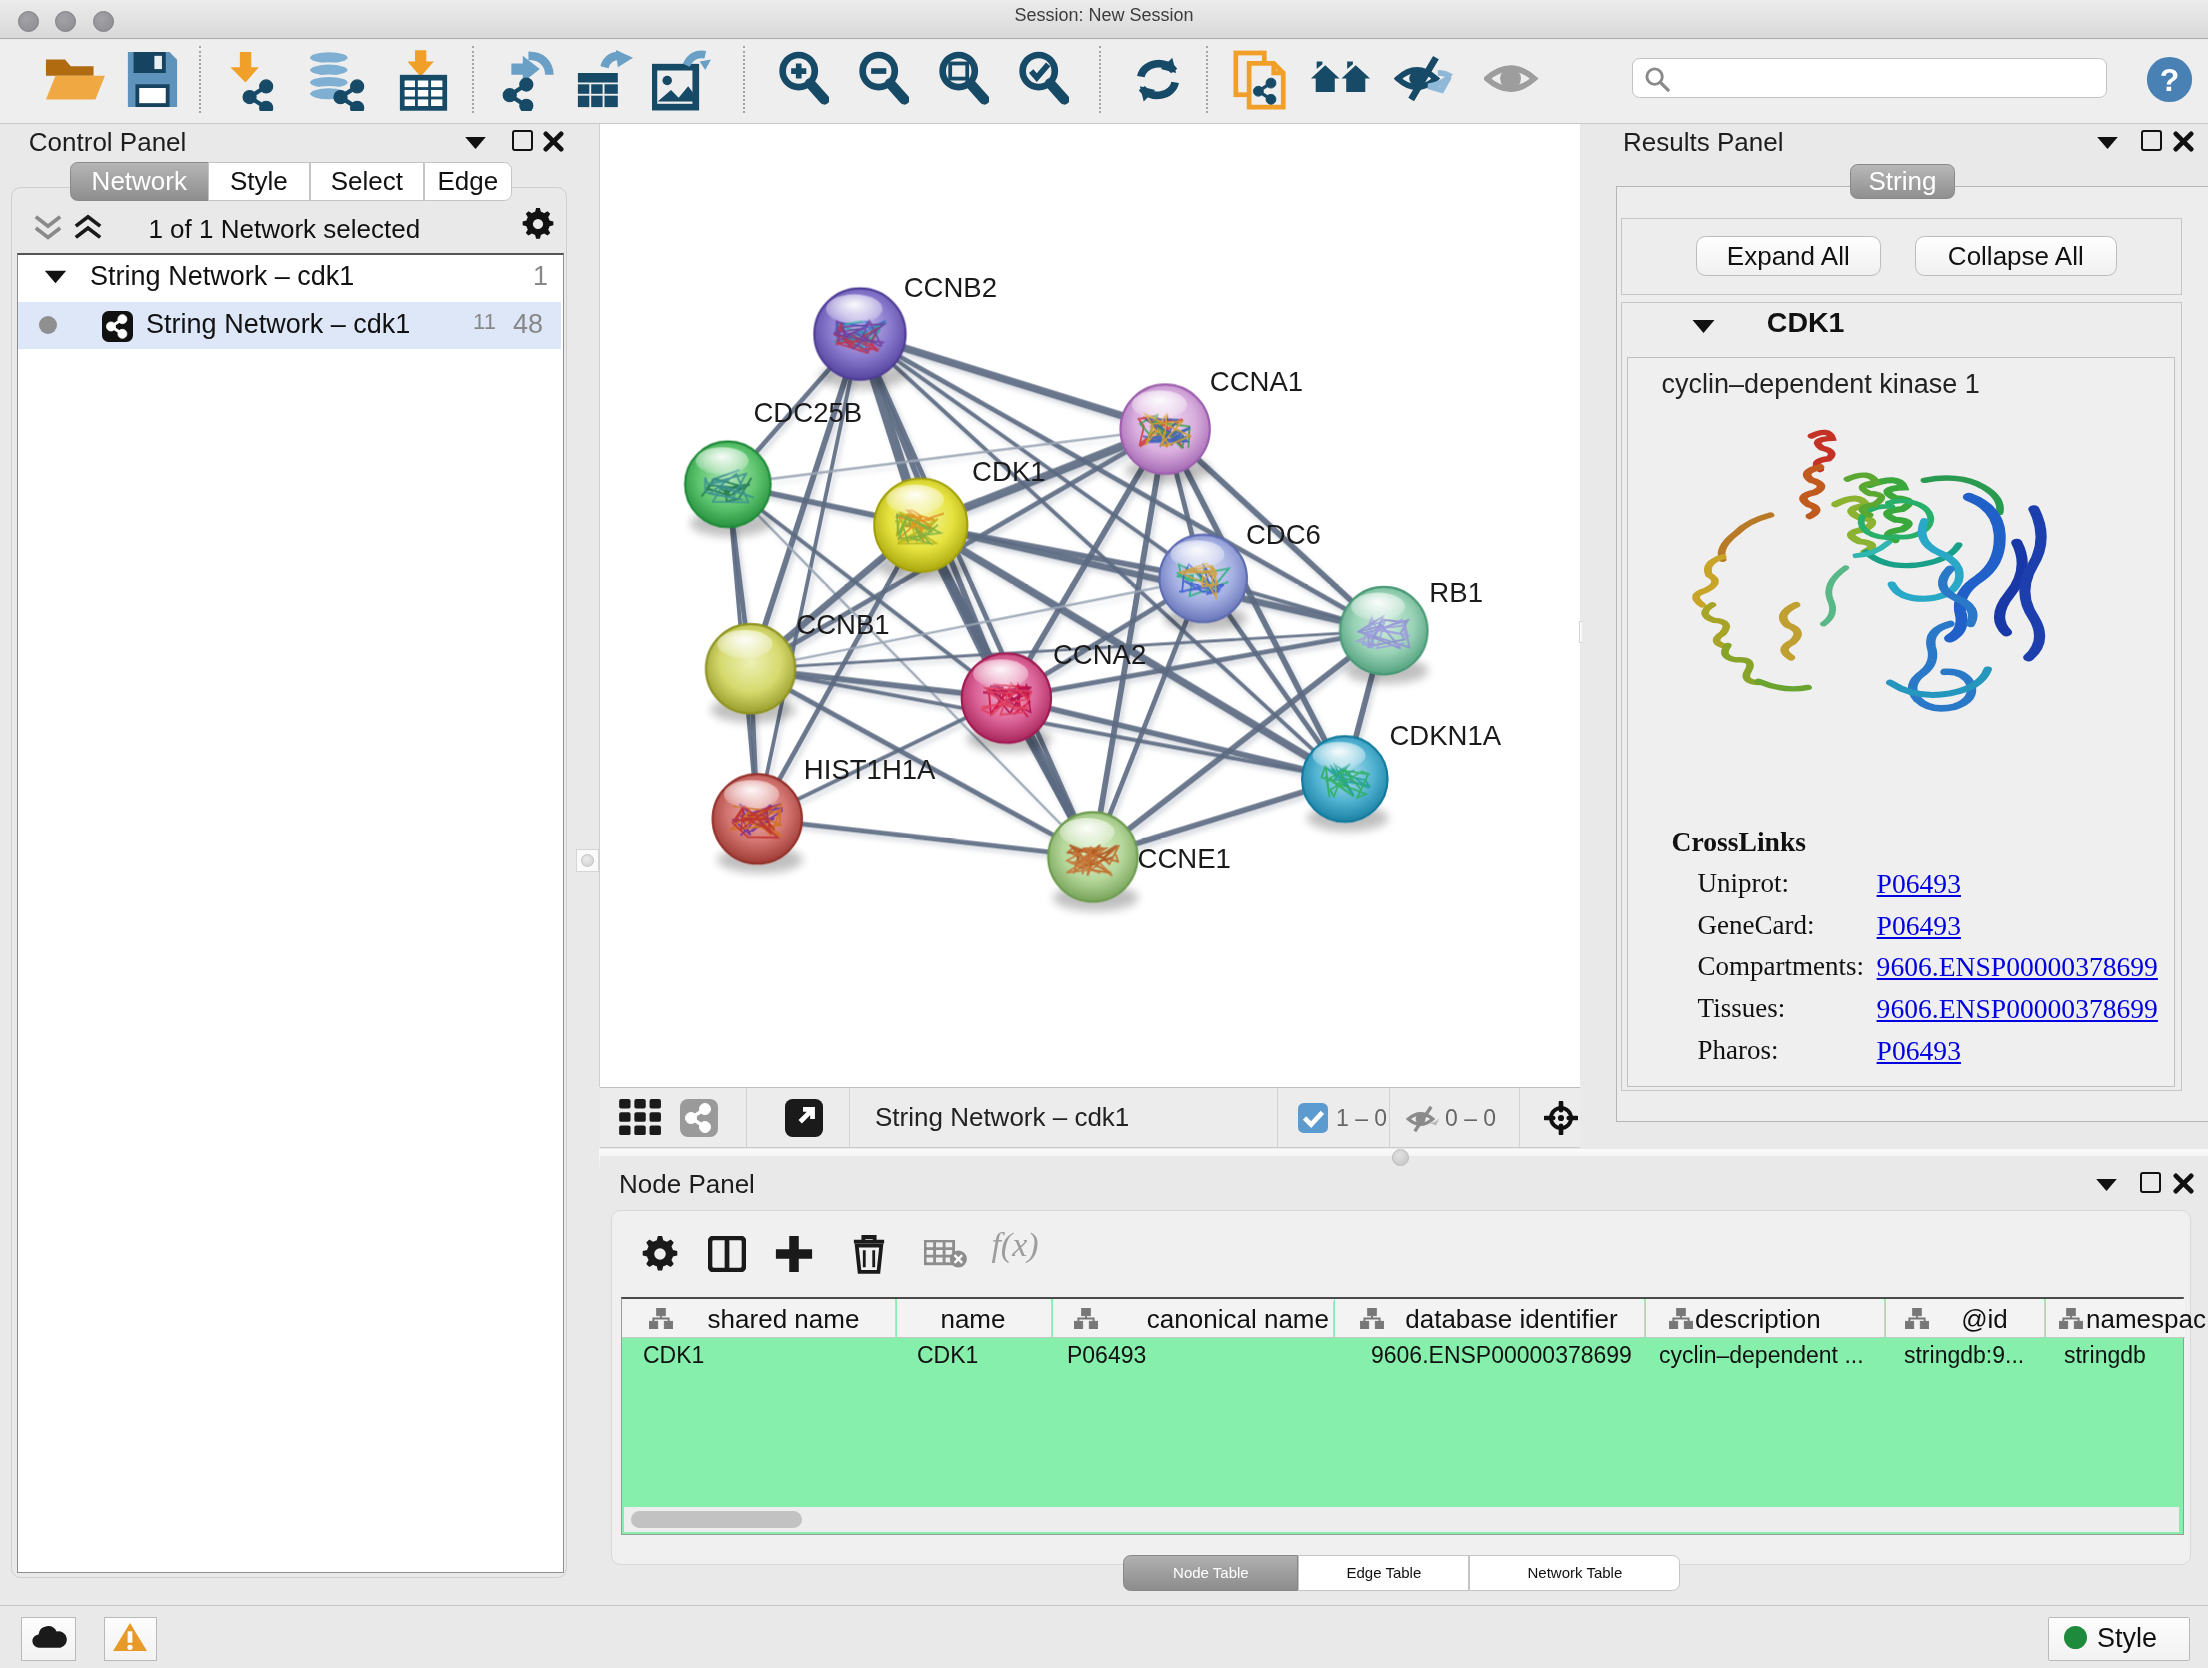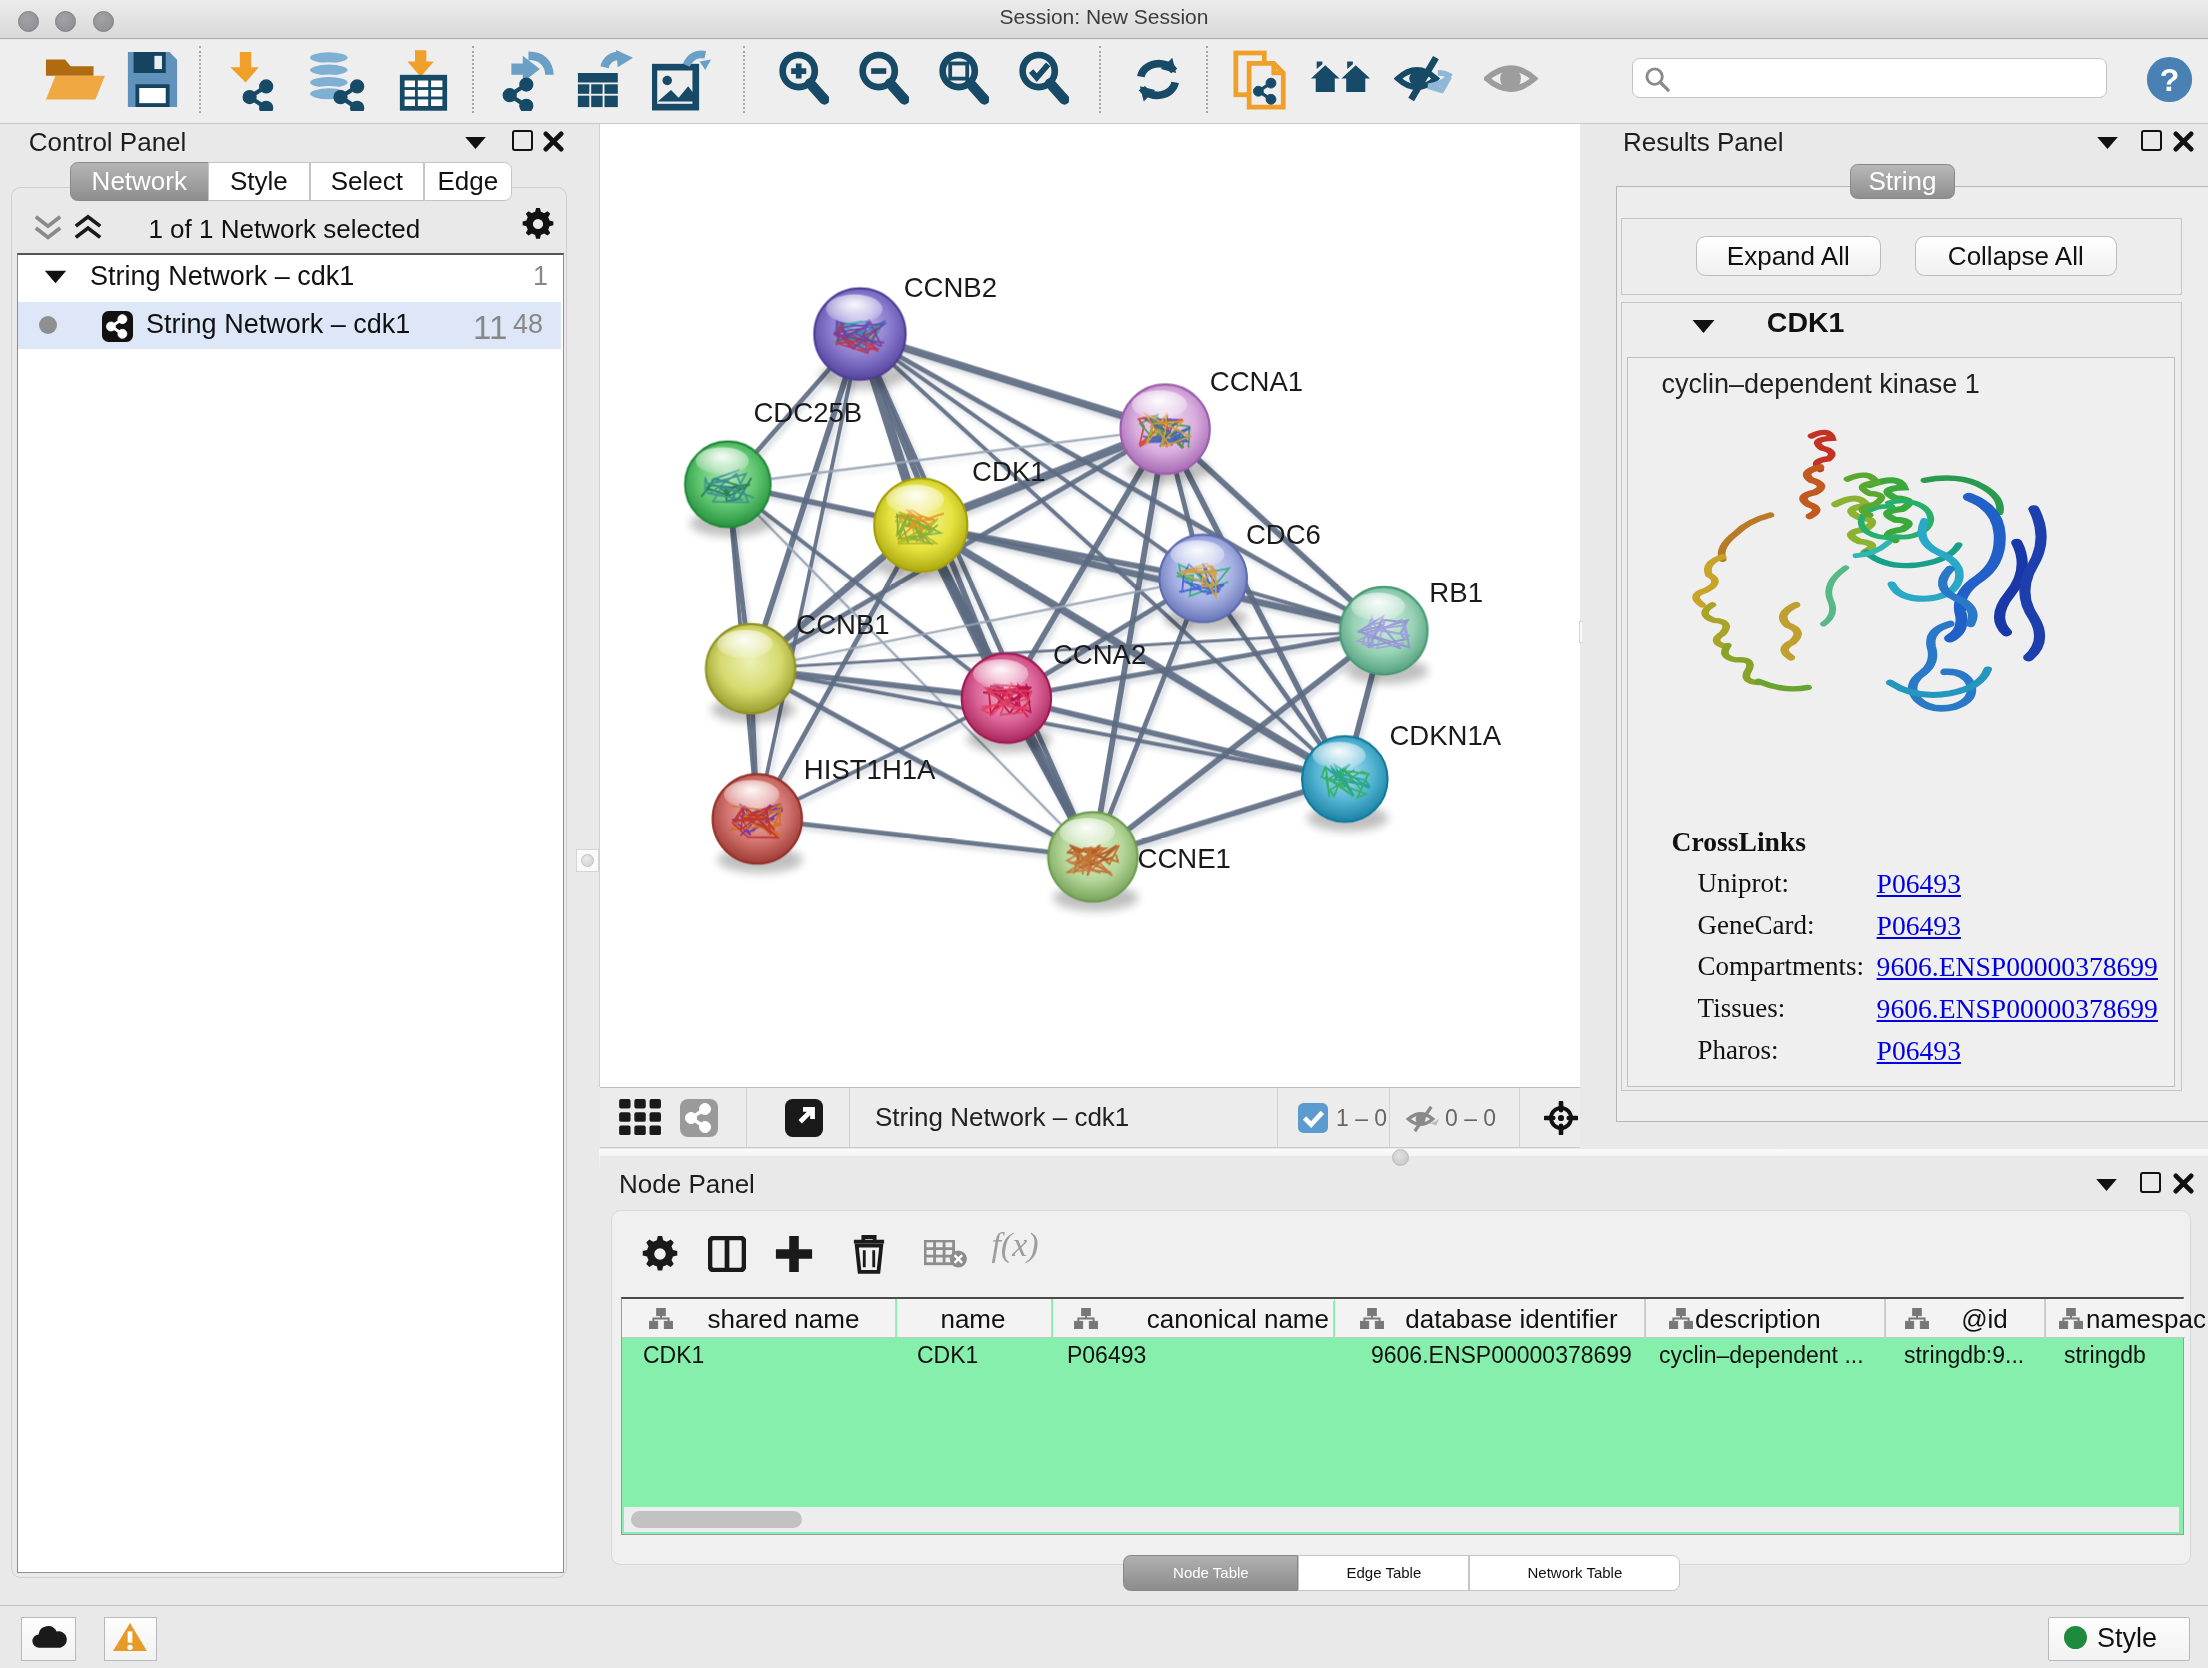--- a/index.html
+++ b/index.html
@@ -1,19 +1,19 @@
 <!DOCTYPE html>
 <html style="font-size:15px"><head>
 <meta charset="utf-8">
 <style>
 *{margin:0;padding:0;box-sizing:border-box}
 html,body{width:2208px;height:1668px;background:#e9e9e9;font-family:"Liberation Sans",sans-serif;overflow:hidden;position:relative}
 .titlebar{position:absolute;left:0;top:0;width:2208px;height:39px;background:linear-gradient(#ececec,#d9d9d9);border-bottom:1px solid #acacac}
 .light{position:absolute;top:10.5px;width:21px;height:21px;border-radius:50%;background:radial-gradient(circle at 40% 35%,#a2a2a7,#8b8b90);border:1px solid #7c7c81}
-.title{position:absolute;top:4.8px;left:0;width:2208px;text-align:center;font-size:21px;color:#3c3c3c}
+.title{position:absolute;top:4.8px;left:0;width:2208px;text-align:center;font-size:18px;color:#3c3c3c}
 .toolbar{position:absolute;left:0;top:40px;width:2208px;height:84px;background:#eeeeee;border-bottom:1.9px solid #c9c9c9}
 .tsep{position:absolute;top:5.7px;height:67px;width:0;border-left:2.9px dotted #a5a5a5}
 .ticon{position:absolute;top:9.5px}
 .searchbox{position:absolute;left:1632px;top:18px;width:475px;height:40px;background:#fff;border:1.9px solid #c2c2c2;border-radius:7.6px}
 .panelhead{font-size:26px;color:#1d1d1d}
 
 .cp{position:absolute;left:3.8px;top:124px;width:559px;height:1477px;background:#e9e9e9}
 .tabbtn{position:absolute;top:38px;height:39px;background:#fff;border:1px solid #c4c4c4;font-size:26px;color:#111;text-align:center;line-height:36px;z-index:2}
 .tabsel{background:linear-gradient(#b5b5b5,#8e8e8e);color:#fff;border-color:#8a8a8a;border-radius:7.6px 0 0 7.6px}
 .cpbox{position:absolute;left:7.6px;top:63px;width:556px;height:1391px;border:1px solid #cfcfcf;border-radius:9.5px;background:#e9e9e9}
@@ -265,21 +265,21 @@
     <div style="position:absolute;right:15px;top:5.7px;font-size:27px;color:#888">1</div>
     <div class="row2">
       <div style="position:absolute;left:21px;top:14.3px;width:18px;height:18px;border-radius:50%;background:#8f8f8f"></div>
       <svg style="position:absolute;left:84px;top:8.6px" width="31" height="31" viewBox="0 0 38 38">
           <rect x="0" y="0" width="38" height="38" rx="8" fill="#111"></rect>
           <g fill="#fff" stroke="#fff" transform="translate(6,5)">
             <use href="#share3"></use>
           </g>
         </svg>
       <div style="position:absolute;left:128px;top:6.7px;font-size:27px;color:#111">String Network – cdk1</div>
-      <div style="position:absolute;left:455px;top:6.7px;font-size:33px;color:#888">11</div>
+      <div style="position:absolute;left:455px;top:6.7px;font-size:22px;color:#888">11</div>
       <div style="position:absolute;left:495px;top:6.7px;font-size:27px;color:#888">48</div>
     </div>
   </div>
 </div>
 
 <div class="netcanvas"><svg width="980" height="963" viewBox="0 0 1030 1013">
 <defs>
 <radialGradient id="g0" cx="0.5" cy="0.42" r="0.62">
           <stop offset="0%" stop-color="#c9bfea"></stop>
           <stop offset="55%" stop-color="#897ace"></stop>

